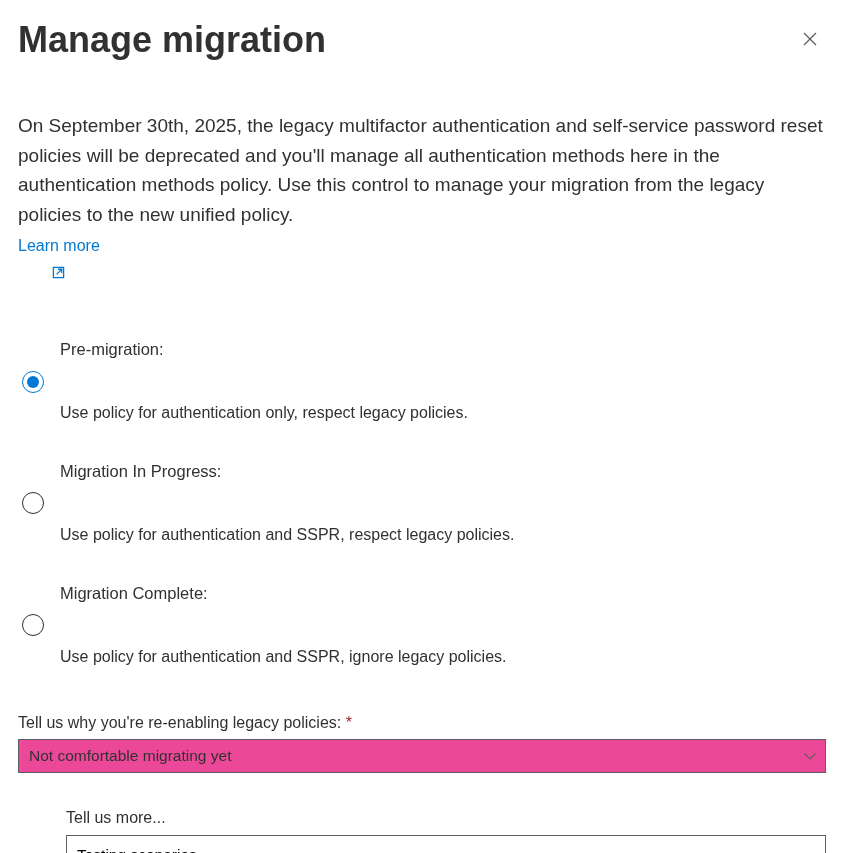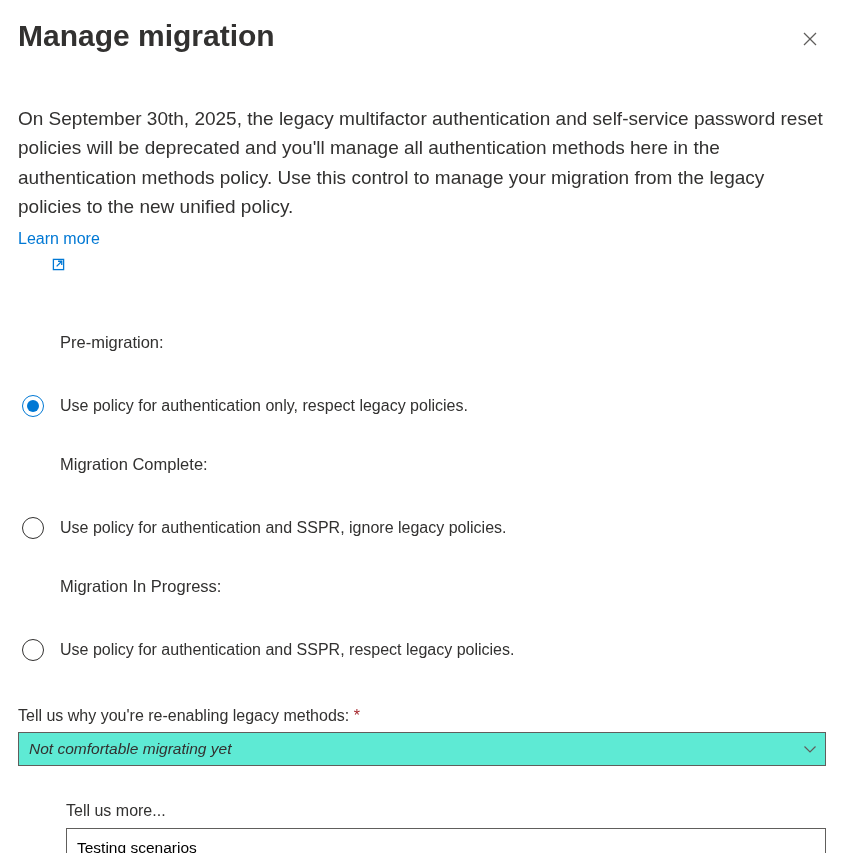--- a/index.html
+++ b/index.html
@@ -12,21 +12,21 @@
       width: 844px;
       font-size: 14px;
       line-height: 1.35;
     }
     .header {
       display: flex;
       align-items: flex-start;
       justify-content: space-between;
     }
     .title {
-      font-size: 30px;
+      font-size: 36px;
       font-weight: 600;
       margin: 0 0 46px;
       line-height: 1.2;
     }
     .close-btn {
       width: 32px; height: 32px;
       display: flex; align-items: center; justify-content: center;
       background: none; border: none; cursor: pointer;
       color: #605e5c;
       padding: 0;
@@ -48,21 +48,21 @@
       gap: 6px;
       flex-direction: column;
     }
     .learn-more svg { width: 13px; height: 13px; }
     .radio-group {
       margin-top: 54px;
       margin-left: 4px;
     }
     .radio-option {
       display: flex;
-      align-items: flex-end;
+      align-items: center;
       gap: 16px;
       margin-bottom: 36px;
     }
     .radio-option:last-child { margin-bottom: 0; }
     .radio-circle {
       flex: 0 0 auto;
       width: 22px; height: 22px;
       border-radius: 50%;
       border: 1.5px solid #323130;
       margin-top: 1px;
@@ -99,22 +99,21 @@
     .req { color: #a4262c; }
     .select-wrap {
       position: relative;
       border: 1px solid #605e5c;
       height: 34px;
       display: flex;
       align-items: center;
       padding: 0 40px 0 10px;
       font-size: 15.5px;
       cursor: pointer;
-      background: #5eead4;
-      font-style: italic;
+      background: #ec4899;
     }
     .select-wrap .chev {
       position: absolute;
       right: 8px;
       top: 50%;
       transform: translateY(-50%);
       color: #605e5c;
     }
     .select-wrap .chev svg { width: 14px; height: 14px; display:block; }
     .textarea {
@@ -162,36 +161,36 @@
   <div class="radio-option">
     <div class="radio-circle checked"></div>
     <div class="radio-body">
       <div class="radio-title">Pre-migration:</div>
       <div class="radio-desc">Use policy for authentication only, respect legacy policies.</div>
     </div>
   </div>
   <div class="radio-option">
     <div class="radio-circle"></div>
     <div class="radio-body">
+      <div class="radio-title">Migration In Progress:</div>
+      <div class="radio-desc">Use policy for authentication and SSPR, respect legacy policies.</div>
+    </div>
+  </div>
+  <div class="radio-option">
+    <div class="radio-circle"></div>
+    <div class="radio-body">
       <div class="radio-title">Migration Complete:</div>
       <div class="radio-desc">Use policy for authentication and SSPR, ignore legacy policies.</div>
     </div>
   </div>
-  <div class="radio-option">
-    <div class="radio-circle"></div>
-    <div class="radio-body">
-      <div class="radio-title">Migration In Progress:</div>
-      <div class="radio-desc">Use policy for authentication and SSPR, respect legacy policies.</div>
-    </div>
-  </div>
 </div>
 
 <div class="field">
   <div class="field-label">
-    <span>Tell us why you're re-enabling legacy methods:</span>
+    <span>Tell us why you're re-enabling legacy policies:</span>
     <span class="req">*</span>
   </div>
   <div class="select-wrap" tabindex="0">
     <span>Not comfortable migrating yet</span>
     <span class="chev">
       <svg viewBox="0 0 14 14" fill="none" stroke="currentColor" stroke-width="1.2">
         <polyline points="1.5,4.5 7,10 12.5,4.5"></polyline>
       </svg>
     </span>
   </div>

